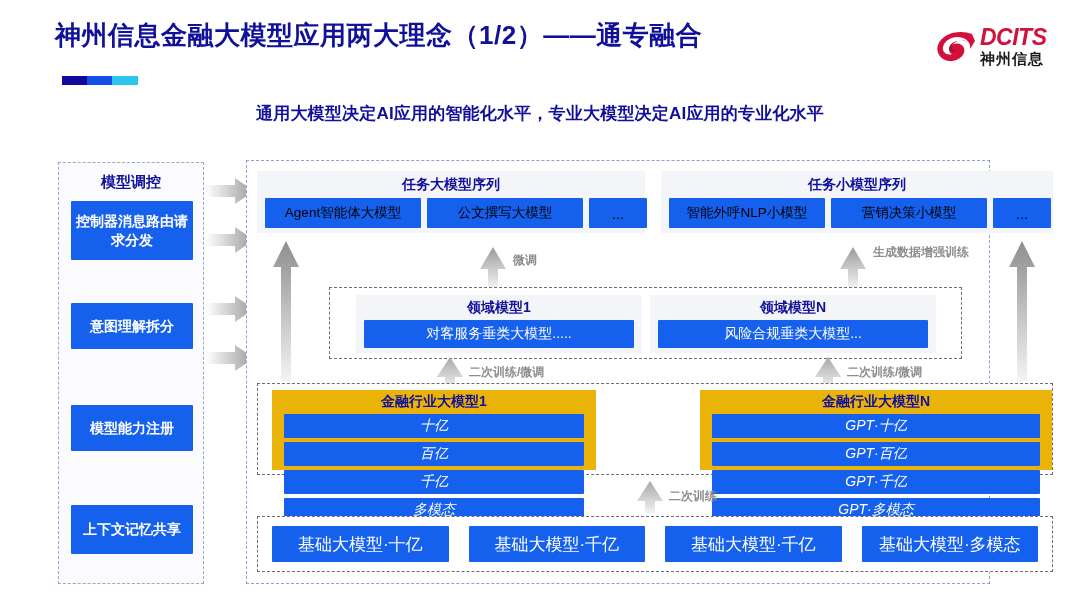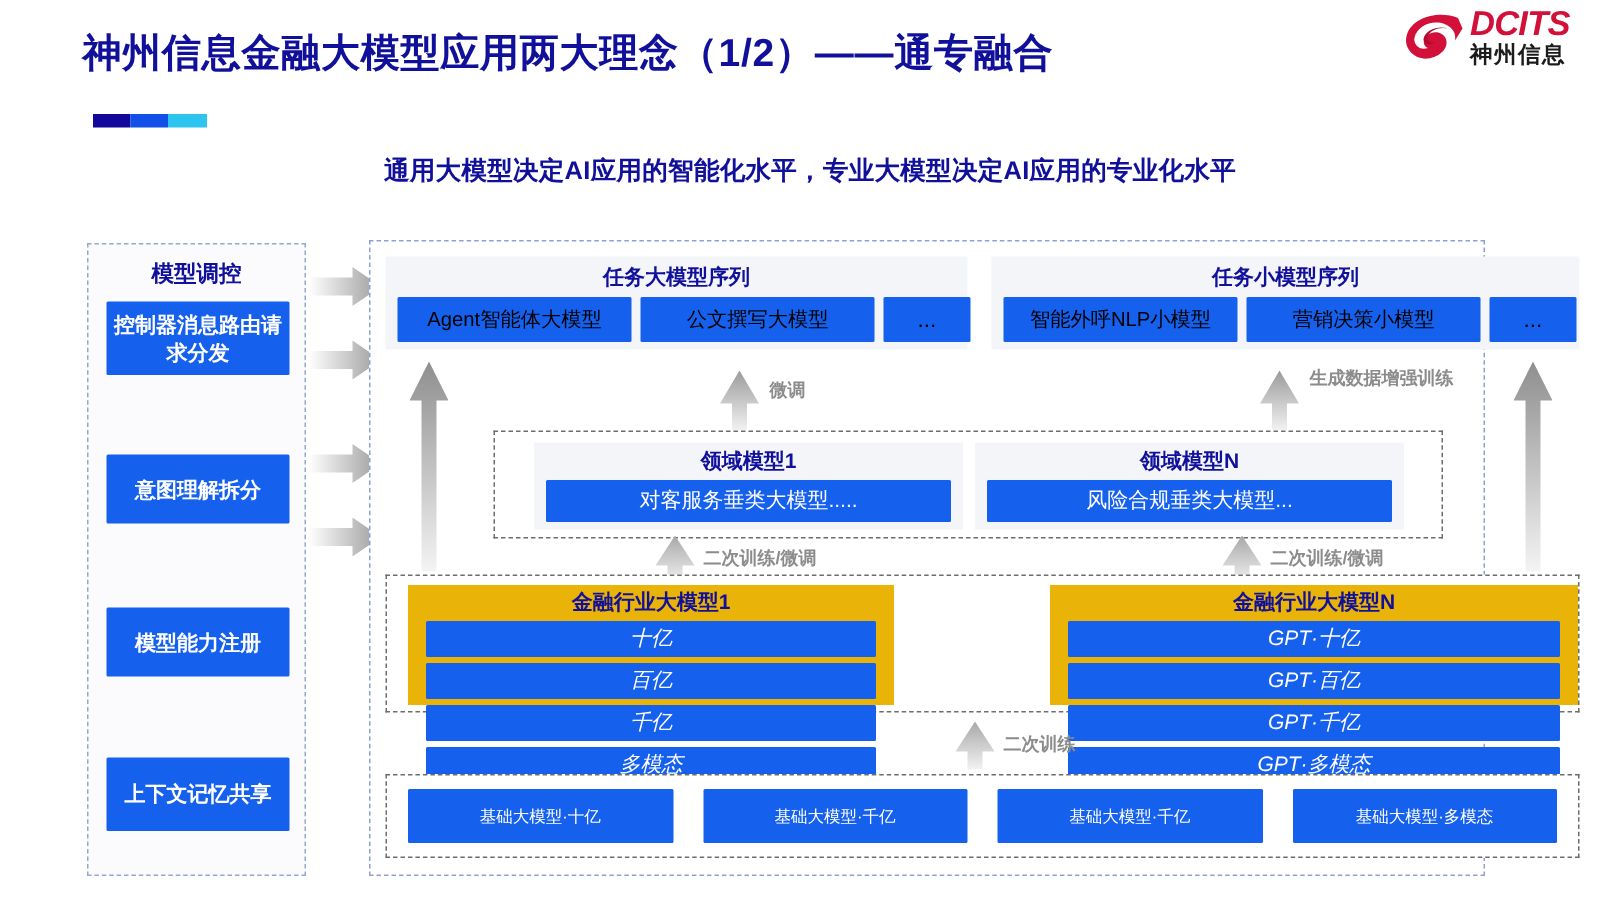--- a/index.html
+++ b/index.html
@@ -44,21 +44,21 @@
   }
   .accent-seg { height: 100%; }
   .accent-seg.s1 { width: 33%; background: #12089c; }
   .accent-seg.s2 { width: 33%; background: #1250e8; }
   .accent-seg.s3 { width: 34%; background: #2cc5f0; }
 
   
   .logo {
     position: absolute;
     right: 16px;
-    top: 2px;
+    top: 24px;
     width: 130px;
     height: 52px;
   }
   .logo-mark {
     position: absolute;
     left: 0; top: 4px;
     width: 44px; height: 40px;
   }
   .logo-text {
     position: absolute;
@@ -122,21 +122,21 @@
     font-weight: bold;
     display: flex;
     align-items: center;
     justify-content: center;
     text-align: center;
     line-height: 19px;
     box-sizing: border-box;
     padding: 2px 4px;
     border-radius: 1px;
   }
-  .lp-box.b1 { top: 38px;  height: 49px; }
+  .lp-box.b1 { top: 38px;  height: 59px; }
   .lp-box.b2 { top: 140px; height: 46px; }
   .lp-box.b3 { top: 242px; height: 46px; }
   .lp-box.b4 { top: 342px; height: 49px; }
 
   
   .r-arrow {
     position: absolute;
     left: 206px;
     width: 48px;
     height: 26px;
@@ -302,21 +302,21 @@
     display: flex;
     align-items: center;
     gap: 20px;
     padding: 0 14px;
   }
   .base-chip {
     flex: 1 1 0;
     height: 36px;
     background: #1560ec;
     color: #fff;
-    font-size: 11px;
+    font-size: 17px;
     display: flex;
     align-items: center;
     justify-content: center;
     border-radius: 1px;
     white-space: nowrap;
   }
 
   
   .up-arrow {
     position: absolute;

